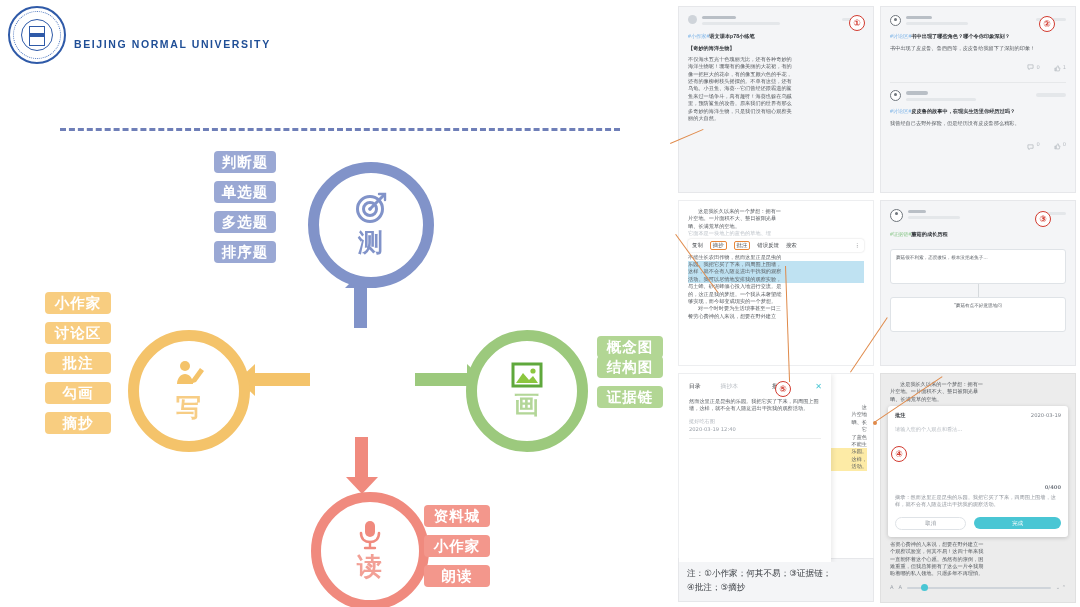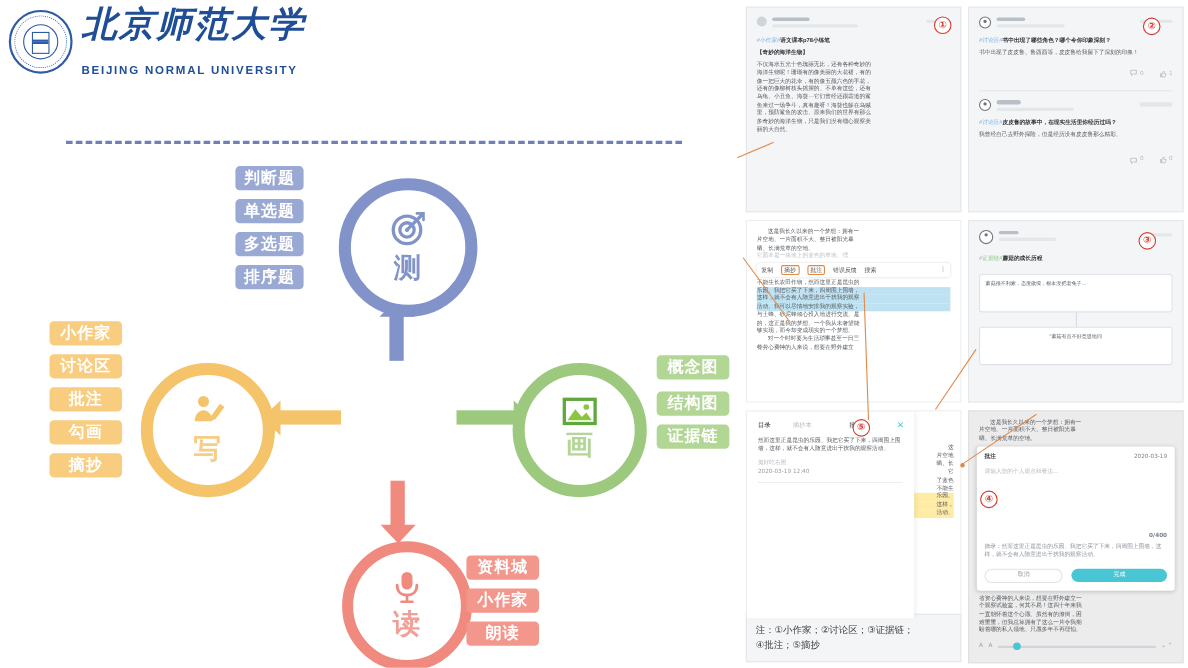--- a/index.html
+++ b/index.html
@@ -130,21 +130,20 @@
 </head>
 <body>
 
 <div class="slide">
 
   <div class="logo-wrap">
     <div class="crest">
       <div class="crest-ring"></div>
     </div>
     <div>
-      <div class="uni-cn">北京师范大学</div>
       <div class="uni-en">BEIJING NORMAL UNIVERSITY</div>
     </div>
   </div>
 
   <div class="title-rule"></div>
 
   <div class="diagram">
 
     <div class="arrow ar-up">
         <div class="head"></div>
@@ -200,21 +199,21 @@
     <div class="node n-draw">
       <span class="ico">
         <svg width="32" height="27" viewBox="0 0 32 27">
           <rect x="2" y="2" width="28" height="22" fill="none" stroke="#5fa83c" stroke-width="3"></rect>
           <circle cx="22" cy="9" r="2.6" fill="#8cc63f"></circle>
           <path d="M5 21 L12 11 L18 18 L22 14 L27 21 Z" fill="#8cc63f"></path>
         </svg>
       </span>
       <span class="cap">画</span>
     </div>
-    <div class="tag green" style="top:178px">概念图</div>
+    <div class="tag green" style="top:191px">概念图</div>
     <div class="tag green" style="top:211px">结构图</div>
     <div class="tag green" style="top:241px">证据链</div>
 
     <div class="node n-listen">
       <span class="ico">
         <svg width="26" height="30" viewBox="0 0 26 30">
           <rect x="8" y="1" width="10" height="16" rx="5" fill="#f08a7e"></rect>
           <path d="M4 13 c0 6 4 9 9 9 c5 0 9-3 9-9" stroke="#f08a7e" stroke-width="2.6" fill="none" stroke-linecap="round"></path>
           <path d="M13 22 L13 28 M8 28 L18 28" stroke="#f08a7e" stroke-width="2.4" stroke-linecap="round"></path>
         </svg>
@@ -444,18 +443,18 @@
         <span class="txtline" style="color:#9aa0a8;">A</span>
         <span class="txtline" style="color:#9aa0a8;">A</span>
         <div style="flex:1;height:2px;background:#cfd4da;position:relative;border-radius:2px;">
           <div style="position:absolute;left:14px;top:-2.5px;width:7px;height:7px;border-radius:50%;background:#49c6d4;"></div>
         </div>
         <span class="txtline" style="color:#9aa0a8;">⌄ ⌃</span>
       </div>
     </div>
 
     <div class="legend">
-      <div>注：①小作家；②讨论区；③证据链；</div>
+      <div>注：①小作家；何其不易；③证据链；</div>
       <div>④批注；⑤摘抄</div>
     </div>
 
   </div>
 </div>
 
 </body></html>

